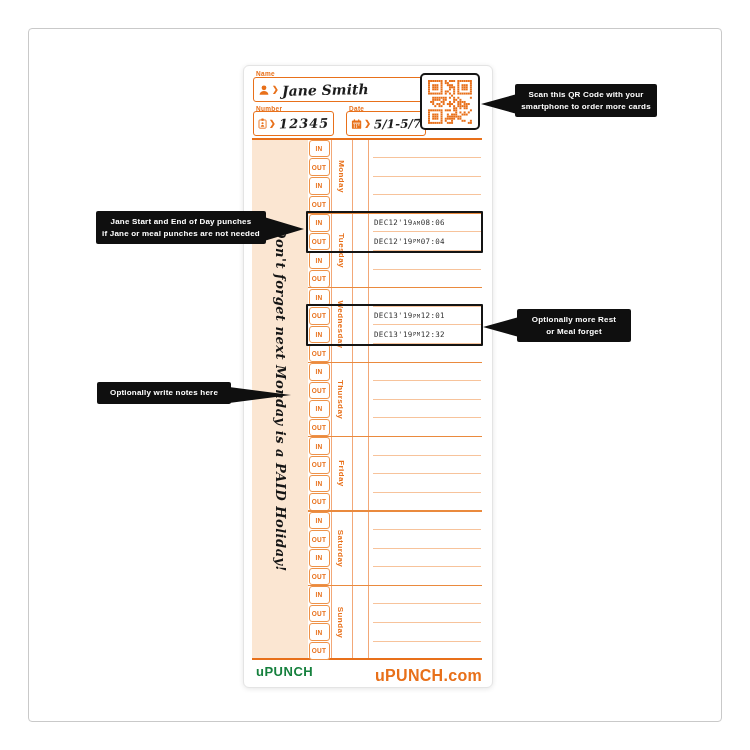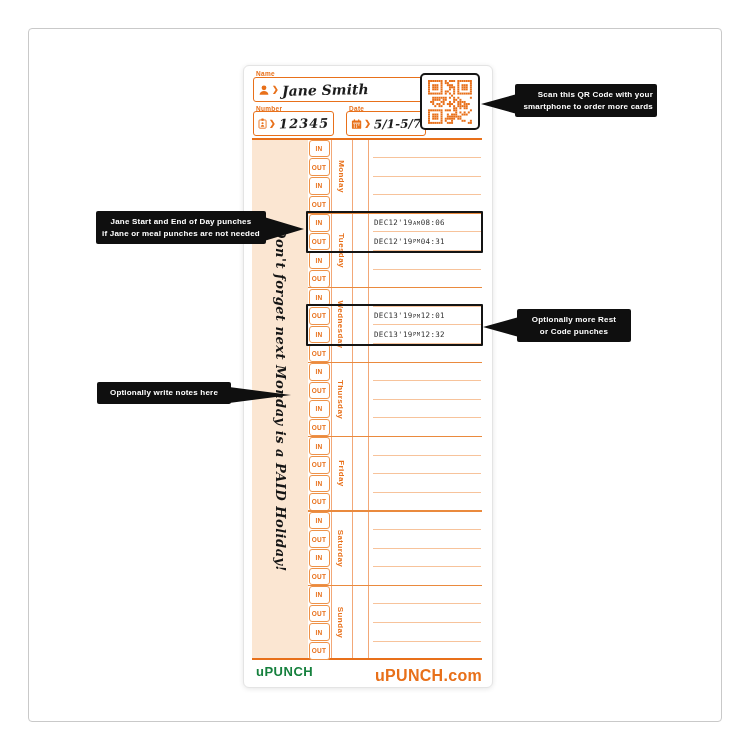--- a/index.html
+++ b/index.html
@@ -52,21 +52,21 @@
   .brand{position:absolute;left:12px;top:598px;color:#15803d;font-size:13px;font-weight:800;letter-spacing:.5px;}
   .website{position:absolute;right:10px;top:601px;color:#e8701a;font-size:16px;font-weight:bold;letter-spacing:.3px;}
 
   
   .callout{position:absolute;background:#0f0f0f;color:#ffffff;border-radius:2px;
         font-size:8px;font-weight:bold;text-align:center;padding:5px 4px;line-height:1.45;
         letter-spacing:.2px;box-sizing:border-box;}
   .pointer{position:absolute;background:#0f0f0f;}
   .pt-left{clip-path:polygon(0 50%,100% 0,100% 100%);}   
   .pt-right{clip-path:polygon(100% 50%,0 0,0 100%);}     
-  .co-qr{left:515px;top:84px;width:142px;text-align:right;}
+  .co-qr{left:515px;top:84px;width:142px;}
   .pp-qr{left:481px;top:94px;width:36px;height:20px;}
   .co-track{left:96px;top:211px;width:170px;}
   .pp-track{left:264px;top:217px;width:40px;height:24px;}
   .co-rest{left:517px;top:309px;width:114px;}
   .pp-rest{left:483px;top:317px;width:36px;height:20px;}
   .co-notes{left:97px;top:382px;width:134px;}
   .pp-notes{left:229px;top:387px;width:62px;height:16px;}
 
   .icon-svg{display:block;}
 </style>
@@ -441,21 +441,21 @@
           </div>
         </div>
         <div class="punch-text" style="top: 74.4px;">
           <span>DEC12'19</span>
           <span class="ampm">AM</span>
           <span>08:06</span>
         </div>
         <div class="punch-text" style="top: 93px;">
           <span>DEC12'19</span>
           <span class="ampm">PM</span>
-          <span>04:31</span>
+          <span>07:04</span>
         </div>
         <div class="punch-text" style="top: 167.4px;">
           <span>DEC13'19</span>
           <span class="ampm">PM</span>
           <span>12:01</span>
         </div>
         <div class="punch-text" style="top: 186px;">
           <span>DEC13'19</span>
           <span class="ampm">PM</span>
           <span>12:32</span>
@@ -475,21 +475,21 @@
   <div class="pointer pt-left pp-qr"></div>
 
   <div class="callout co-track">
     <div>Jane Start and End of Day punches</div>
     <div>if Jane or meal punches are not needed</div>
   </div>
   <div class="pointer pt-right pp-track"></div>
 
   <div class="callout co-rest">
     <div>Optionally more Rest</div>
-    <div>or Code punches</div>
+    <div>or Meal forget</div>
   </div>
   <div class="pointer pt-left pp-rest"></div>
 
   <div class="callout co-notes">
     <div>Optionally write notes here</div>
   </div>
   <div class="pointer pt-right pp-notes"></div>
 </div>
 
 </body></html>

